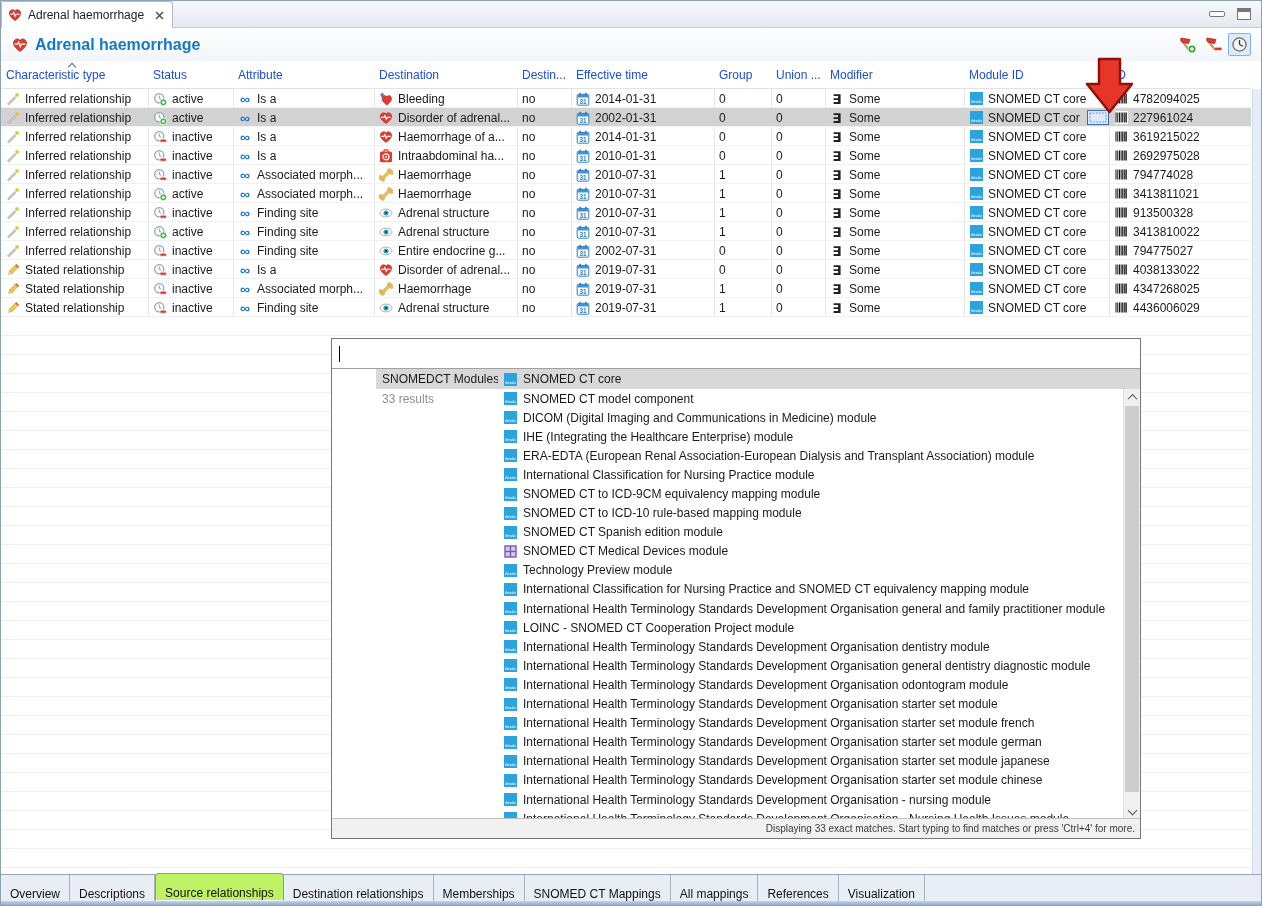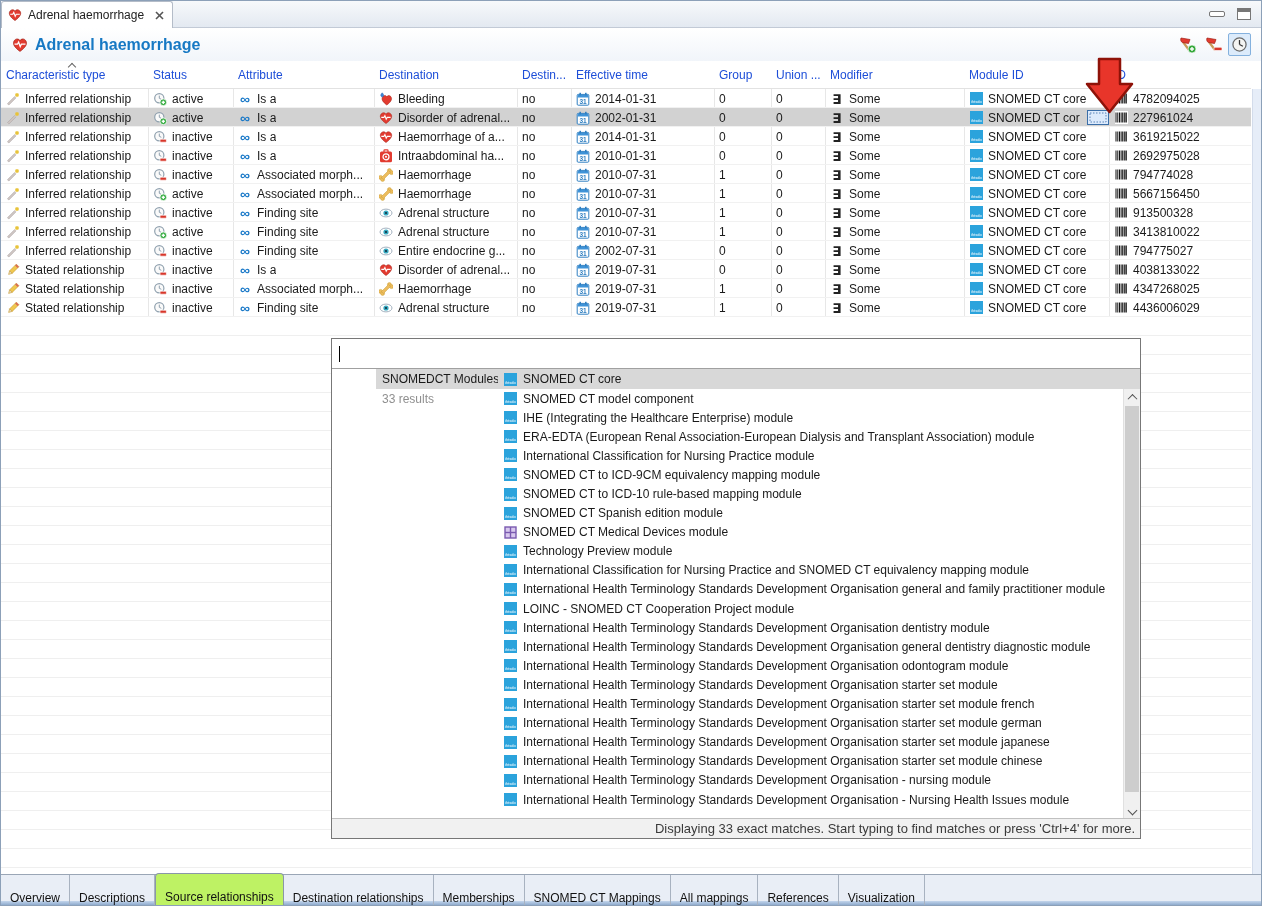--- a/index.html
+++ b/index.html
@@ -59,26 +59,26 @@
   .popup-left{width:128px;flex:none;padding:3px 0 0 6px;color:#8f8f8f;}
   .popup-items{flex:1;overflow:hidden;}
   .popup-item{height:19.1px;display:flex;align-items:center;gap:6px;padding-left:0;overflow:hidden;white-space:nowrap;}
   .icon13{width:13px;height:13px;flex:none;display:inline-flex;}
   .popup-scrollbar{width:17px;flex:none;background:#f0f0f0;position:relative;border-left:1px solid #e0e0e0;}
   .sb-up,.sb-down{position:absolute;left:0;right:0;height:16px;display:flex;align-items:center;justify-content:center;}
   .sb-up{top:0;} .sb-down{bottom:0;}
   .sb-up::before{content:"";width:6px;height:6px;border-left:1px solid #505050;border-top:1px solid #505050;transform:rotate(45deg) translate(1px,1px);}
   .sb-down::before{content:"";width:6px;height:6px;border-left:1px solid #505050;border-top:1px solid #505050;transform:rotate(225deg);}
   .sb-thumb{position:absolute;left:1px;right:1px;top:17px;bottom:26px;background:#cdcdcd;}
-  .popup-status{height:20px;flex:none;background:#f1f1f1;border-top:1px solid #c0c0c0;font-size:13px;color:#3a3a3a;text-align:right;line-height:19px;padding-right:5px;white-space:nowrap;overflow:hidden;}
+  .popup-status{height:20px;flex:none;background:#f1f1f1;border-top:1px solid #c0c0c0;font-size:10px;color:#3a3a3a;text-align:right;line-height:19px;padding-right:5px;white-space:nowrap;overflow:hidden;}
 
   
   .bottom-bar{position:absolute;left:0;right:0;bottom:0;height:31px;}
   .bottom-tabs{height:27px;background:#e9eef6;border-top:1px solid #9aa6b6;display:flex;align-items:stretch;}
-  .btab{display:flex;align-items:flex-start;padding:16px 9px;border-right:1px solid #a8b2c0;color:#111;white-space:nowrap;}
+  .btab{display:flex;align-items:flex-end;padding:0 9px;border-right:1px solid #a8b2c0;color:#111;white-space:nowrap;}
   .btab.active{background:#bef264;border:1px solid #8a97a8;border-bottom:1px solid #fff;border-radius:4px 4px 0 0;margin-top:-2px;position:relative;z-index:2;}
   .bottom-strip{height:4px;background:linear-gradient(#c3d5ec,#8fabce);}
 </style>
 </head>
 <body>
 
 <div class="app">
 
   <div class="editor-tabbar">
     <div class="editor-tab">
@@ -755,21 +755,21 @@
                   <rect x="0.5" y="1.5" width="1" height="10"></rect>
                   <rect x="2.3" y="1.5" width="0.8" height="10"></rect>
                   <rect x="3.8" y="1.5" width="1.4" height="10"></rect>
                   <rect x="5.8" y="1.5" width="0.8" height="10"></rect>
                   <rect x="7.2" y="1.5" width="1.2" height="10"></rect>
                   <rect x="9" y="1.5" width="0.8" height="10"></rect>
                   <rect x="10.4" y="1.5" width="1.4" height="10"></rect>
                 </g>
               </svg>
             </span>
-            <span class="txt">5667156450</span>
+            <span class="txt">3413811021</span>
           </div>
         </div>
         <div class="trow">
           <div class="cell">
             <span class="ic">
               <svg width="14" height="14" viewBox="0 0 14 14">
                 <line x1="2" y1="12.5" x2="9.5" y2="5" stroke="#b0a8a8" stroke-width="2.4"></line>
                 <line x1="2" y1="12.5" x2="9.5" y2="5" stroke="#efe6df" stroke-width="0.9"></line>
                 <g stroke="#e8c33a" stroke-width="1.2">
                   <line x1="11" y1="1" x2="11" y2="5"></line>
@@ -1373,20 +1373,29 @@
                 </span>
                 <span class="txt">SNOMED CT model component</span>
               </div>
               <div class="popup-item">
                 <span class="icon13">
                   <svg width="13" height="13" viewBox="0 0 13 13">
                     <rect width="13" height="13" fill="#2ba3dc"></rect>
                     <text x="1" y="11" font-size="4" font-family="Liberation Sans,sans-serif" fill="#fff">ihtsdo</text>
                   </svg>
                 </span>
+                <span class="txt">DICOM (Digital Imaging and Communications in Medicine) module</span>
+              </div>
+              <div class="popup-item">
+                <span class="icon13">
+                  <svg width="13" height="13" viewBox="0 0 13 13">
+                    <rect width="13" height="13" fill="#2ba3dc"></rect>
+                    <text x="1" y="11" font-size="4" font-family="Liberation Sans,sans-serif" fill="#fff">ihtsdo</text>
+                  </svg>
+                </span>
                 <span class="txt">IHE (Integrating the Healthcare Enterprise) module</span>
               </div>
               <div class="popup-item">
                 <span class="icon13">
                   <svg width="13" height="13" viewBox="0 0 13 13">
                     <rect width="13" height="13" fill="#2ba3dc"></rect>
                     <text x="1" y="11" font-size="4" font-family="Liberation Sans,sans-serif" fill="#fff">ihtsdo</text>
                   </svg>
                 </span>
                 <span class="txt">ERA-EDTA (European Renal Association-European Dialysis and Transplant Association) module</span>

